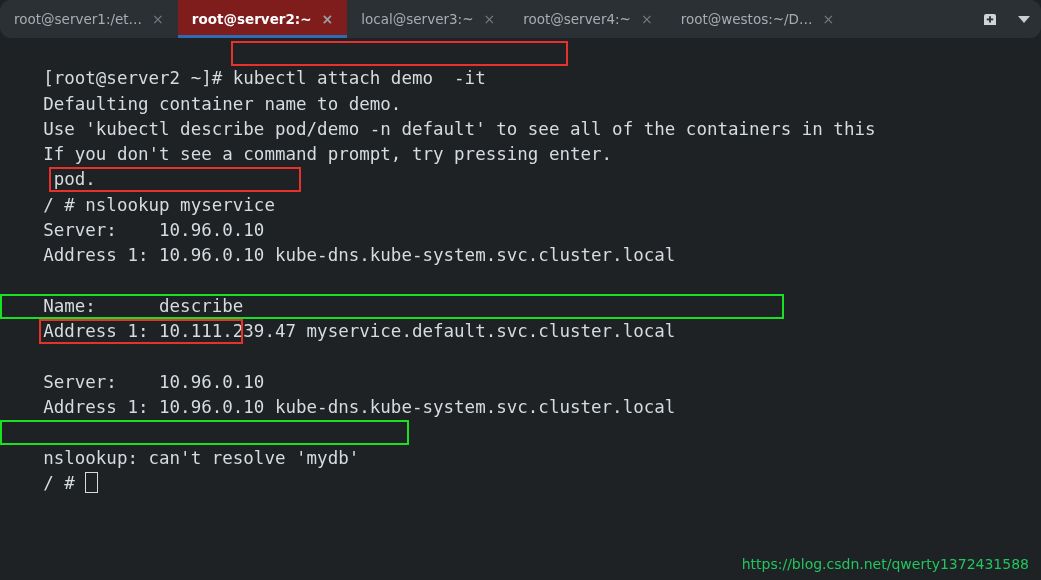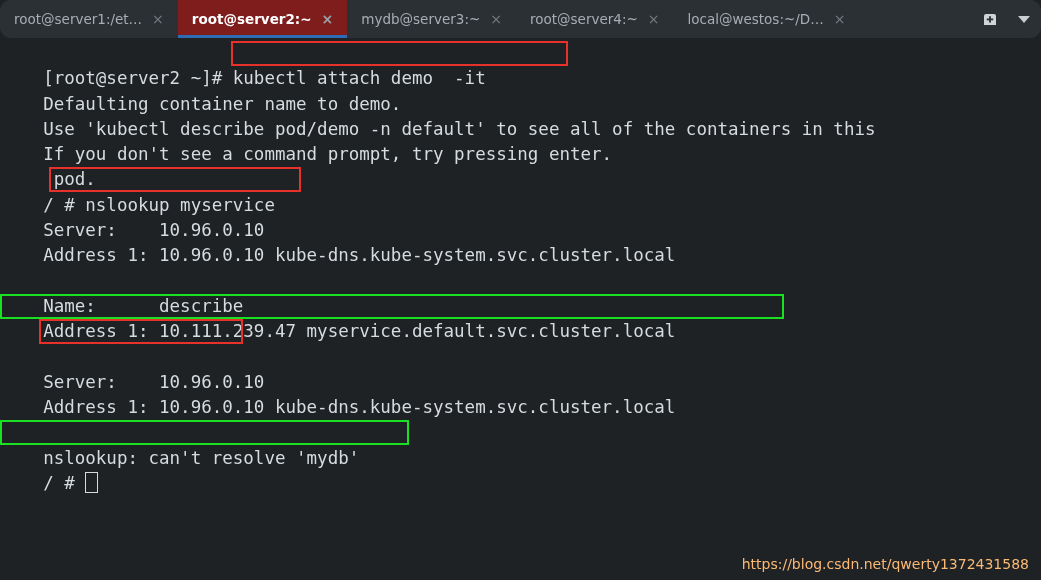--- a/index.html
+++ b/index.html
@@ -121,46 +121,46 @@
     vertical-align: -4px;
   }
 
   
   #watermark {
     position: absolute;
     right: 12px;
     bottom: 8px;
     font-family: "DejaVu Sans", sans-serif;
     font-size: 14px;
-    color: #fdba74;
+    color: #22c55e;
     white-space: nowrap;
   }
 </style>
 </head>
 <body>
 
 <div id="tabbar">
   <div class="tab">
     <span class="tab-label">root@server1:/et…</span>
     <span class="tab-close">×</span>
   </div>
   <div class="tab active">
     <span class="tab-label">root@server2:~</span>
     <span class="tab-close">×</span>
   </div>
   <div class="tab">
-    <span class="tab-label">mydb@server3:~</span>
+    <span class="tab-label">local@server3:~</span>
     <span class="tab-close">×</span>
   </div>
   <div class="tab">
     <span class="tab-label">root@server4:~</span>
     <span class="tab-close">×</span>
   </div>
   <div class="tab">
-    <span class="tab-label">local@westos:~/D…</span>
+    <span class="tab-label">root@westos:~/D…</span>
     <span class="tab-close">×</span>
   </div>
 
   <div id="tabbar-spacer"></div>
 
   <div class="tab-tool" id="newtab-icon">
     <svg width="20" height="20" viewBox="0 0 20 20" aria-hidden="true">
       <path d="M4 16 V7 a2 2 0 0 1 2-2 h8 a2 2 0 0 1 2 2 v9 z" fill="#cfd4d8"></path>
       <rect x="9.1" y="7.2" width="1.8" height="6.4" fill="#2b3034"></rect>
       <rect x="6.8" y="9.5" width="6.4" height="1.8" fill="#2b3034"></rect>

